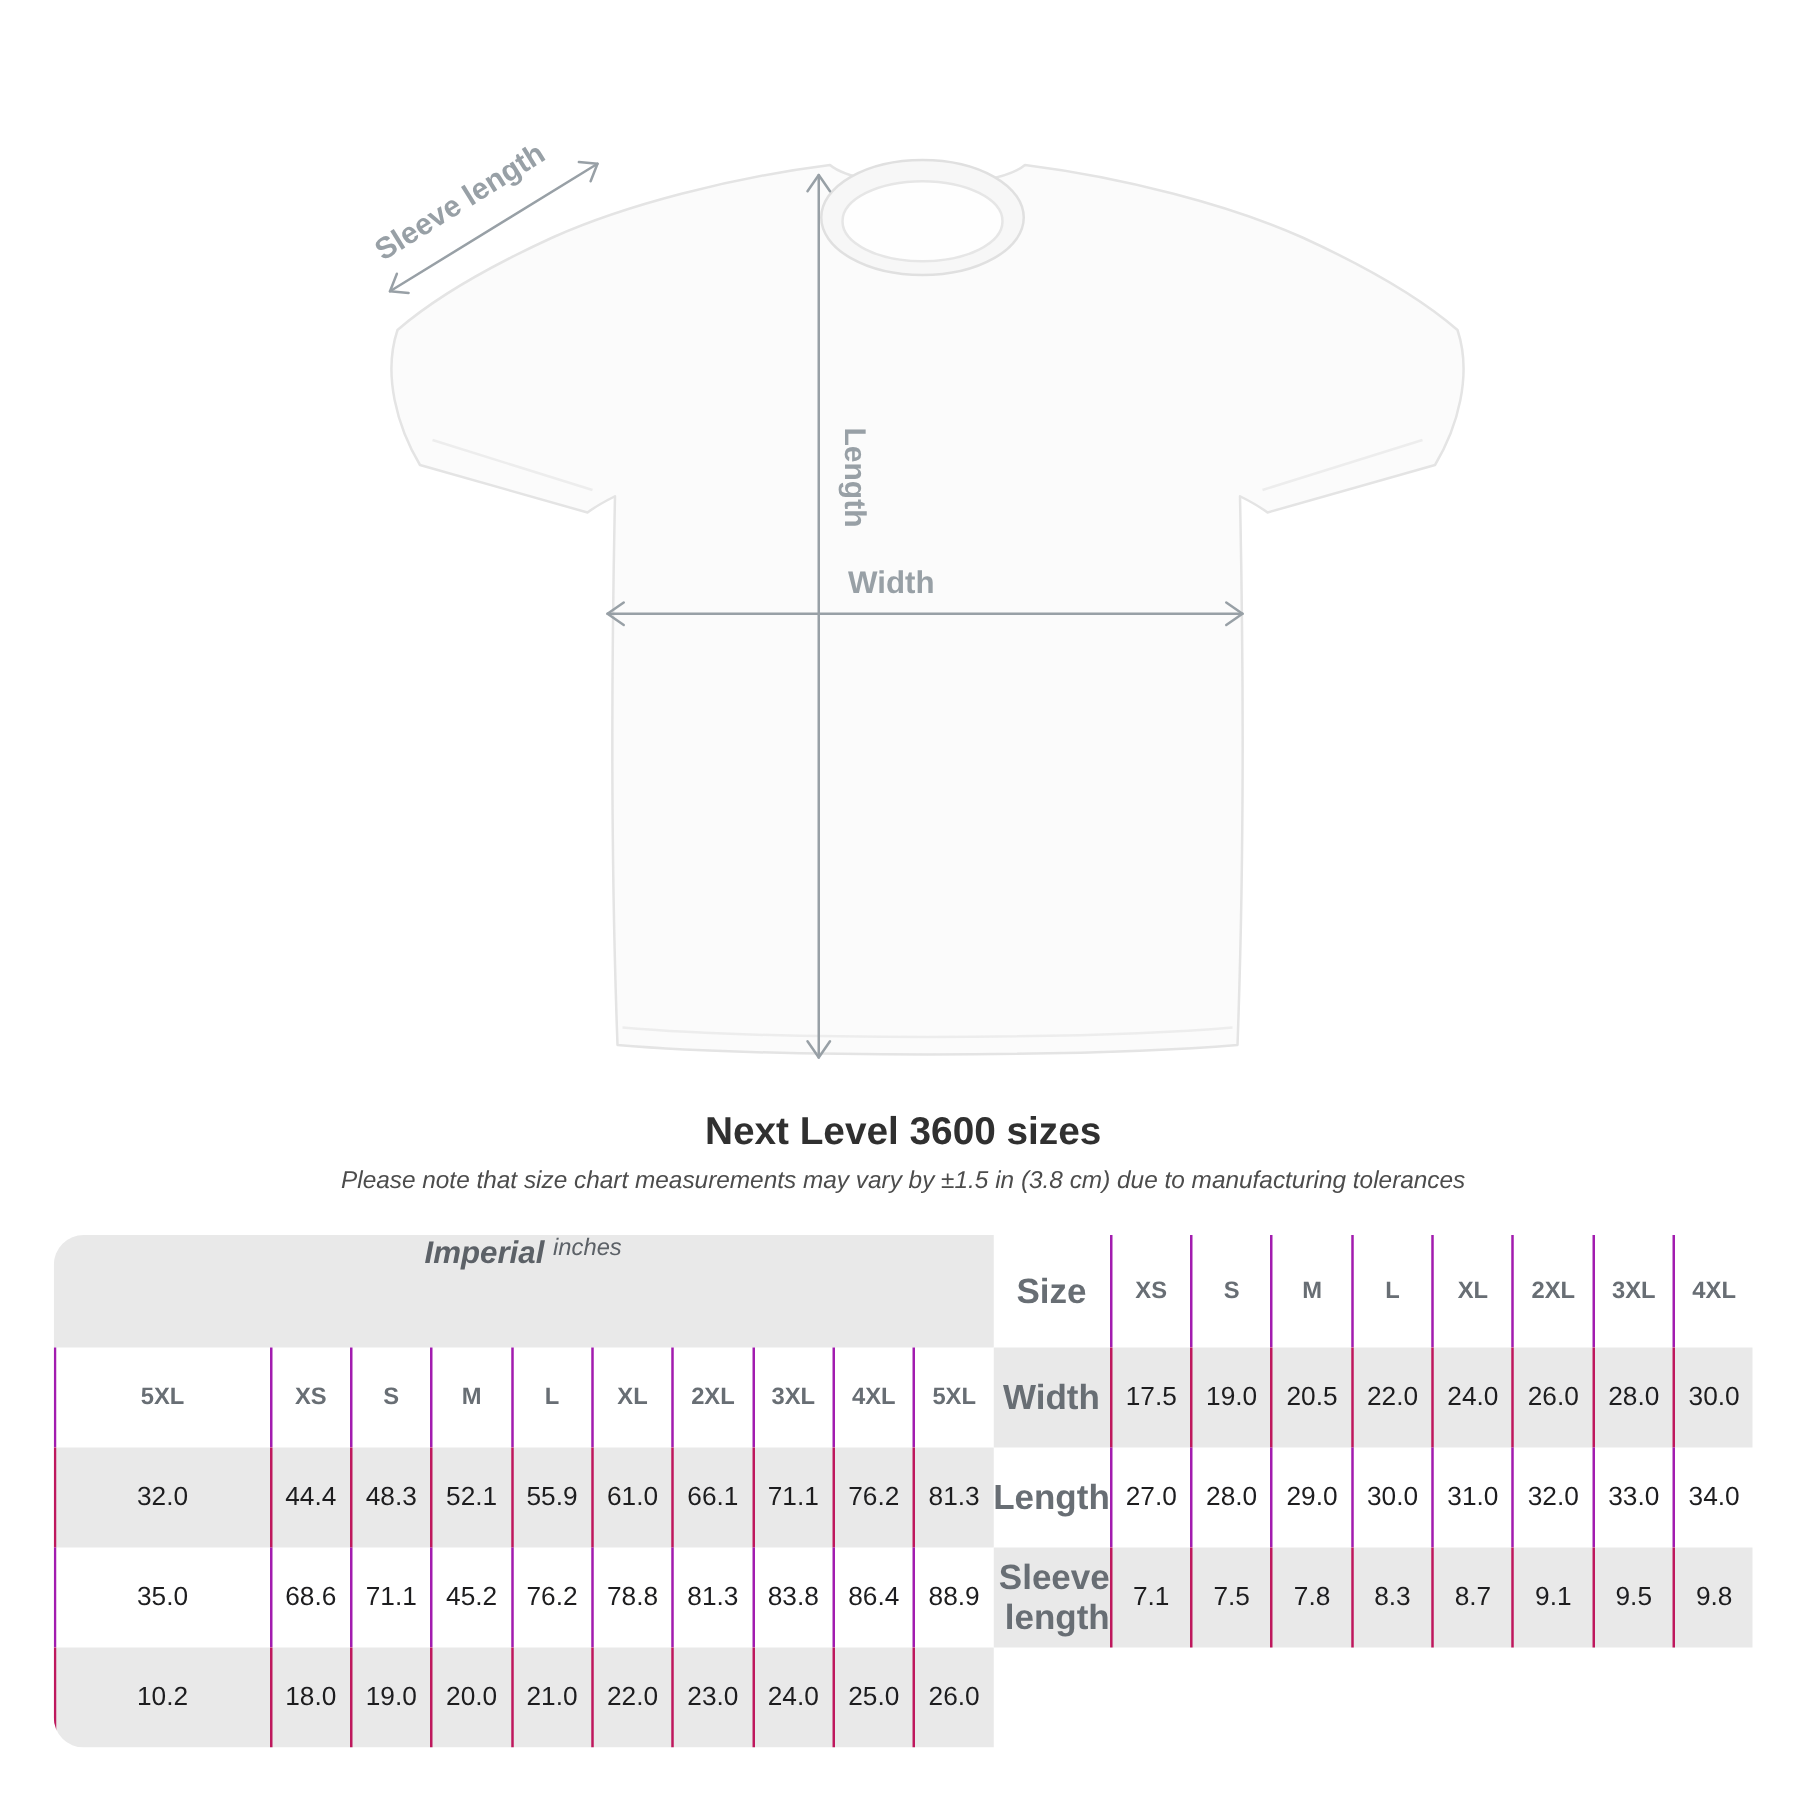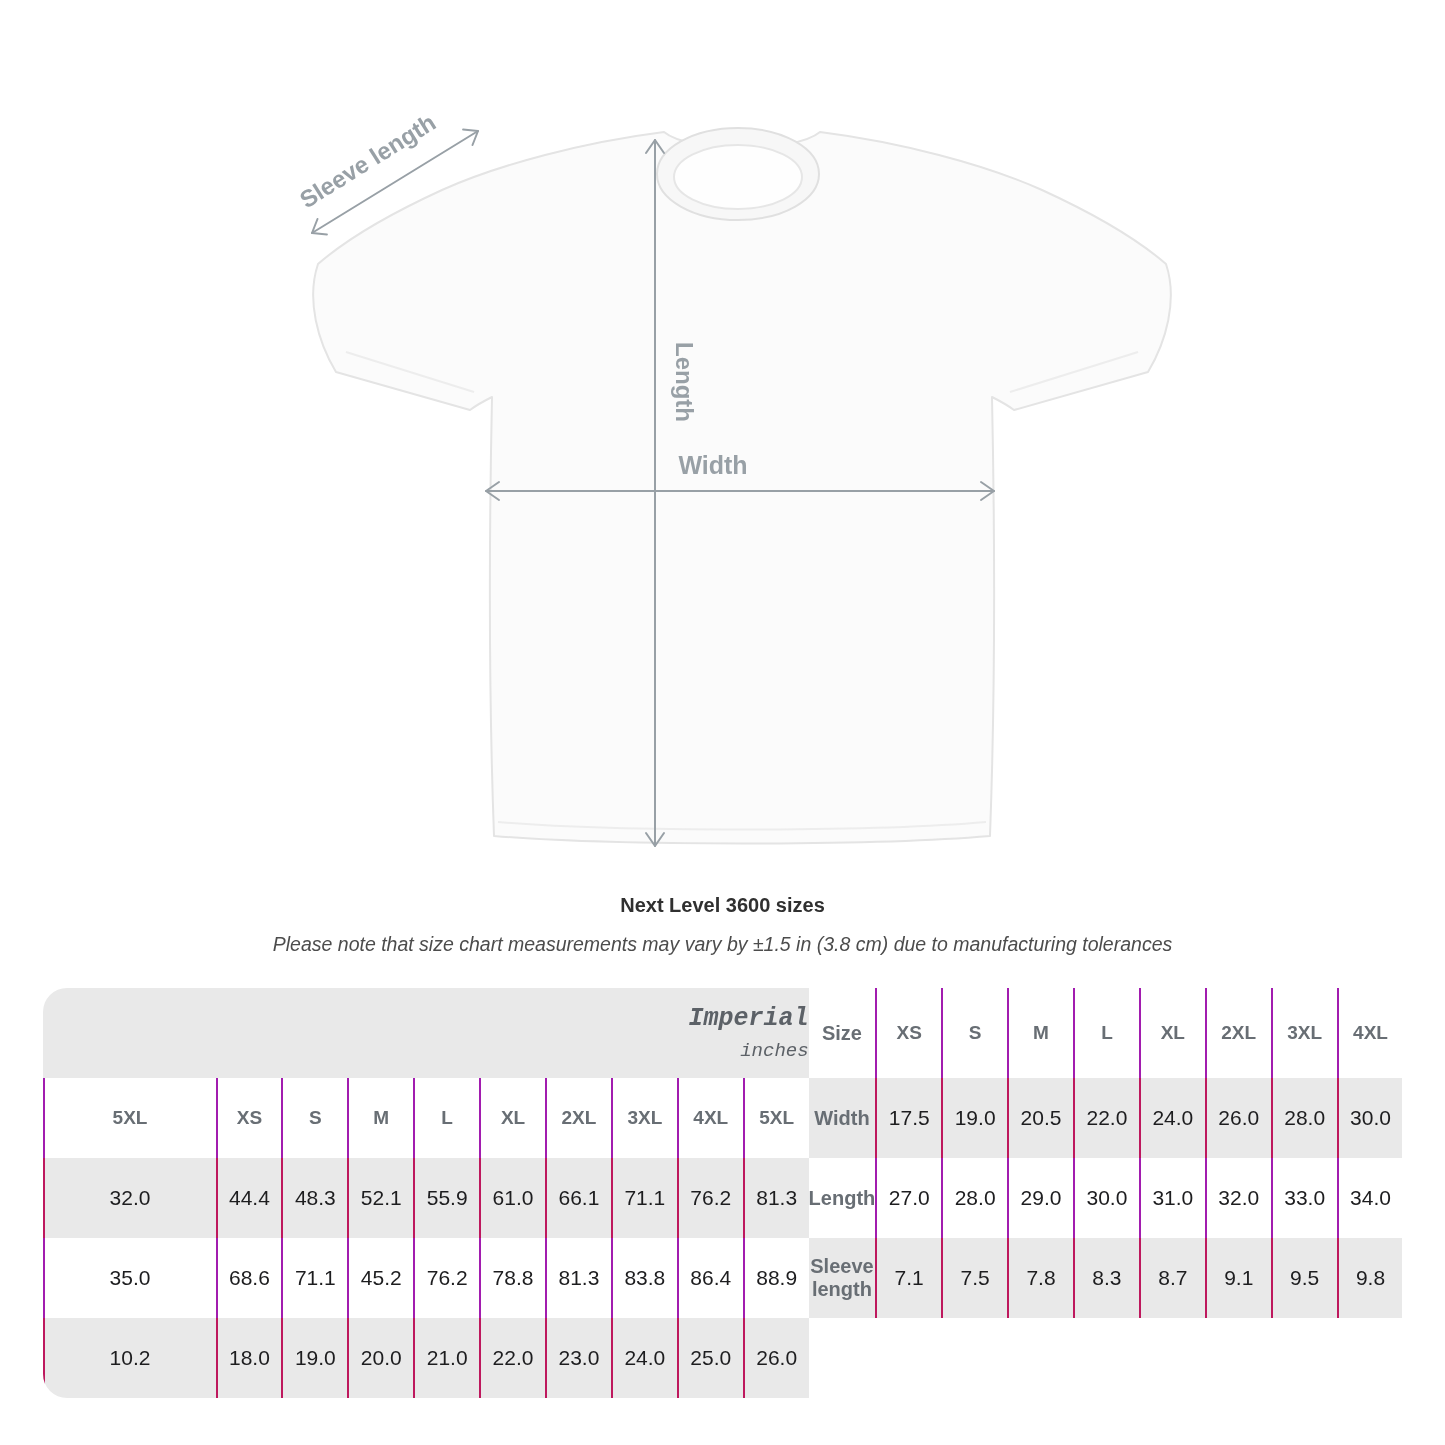--- a/index.html
+++ b/index.html
@@ -5,43 +5,43 @@
   html,body{margin:0;padding:0;background:#ffffff;}
   .page{
     position:relative;width:1445px;height:1445px;margin:0 auto;background:#ffffff;
     font-family:"Liberation Sans",sans-serif;overflow:hidden;
   }
   
   .diagram{display:block;width:1445px;height:880px;}
   .diagram text{font-family:"Liberation Sans",sans-serif;font-weight:bold;fill:#98a0a6;}
   
   .title{
-    margin:6px 0 0 0;text-align:center;font-size:20px;line-height:38px;
+    margin:6px 0 0 0;text-align:center;font-size:31px;line-height:38px;
     font-weight:bold;color:#303030;
   }
   .note{
     margin:7px 0 0 0;text-align:center;font-style:italic;
     font-size:19.5px;line-height:27px;color:#4c4c4c;
   }
   
   .size-table{
     width:1360px;margin:30px auto 0 auto;
     display:grid;
     grid-template-columns:173px repeat(18,1fr);
     grid-template-rows:90px 80px 80px 80px 80px;
     border-radius:24px;overflow:hidden;background:#ffffff;
   }
   .cell{display:flex;align-items:center;justify-content:center;}
   .g{background:#e9e9e9;}
-  .uband{grid-column:span 10;display:flex;flex-direction:column;align-items:flex-end;justify-content:center;gap:7px;font-family:Liberation Mono, monospace;}
+  .uband{grid-column:span 10;display:flex;flex-direction:row;align-items:flex-start;justify-content:center;gap:7px;}
   .uband.metric{grid-column:span 9;}
   .uband .ulabel{font-weight:bold;font-style:italic;font-size:25px;color:#5c6167;}
   .uband .usub{font-style:italic;font-size:19px;color:#5c6167;}
   .ch{font-weight:bold;font-size:19px;color:#686e74;}
-  .rl{font-weight:bold;font-size:20px;color:#686e74;text-align:center;}
+  .rl{font-weight:bold;font-size:28px;color:#686e74;text-align:right;}
   .v{font-size:21px;color:#1d1d1f;}
   .sepw{border-left:2px solid #a21caf;}
   .sepg{border-left:2px solid #be185d;}
 </style>
 </head>
 <body>
 
 <div class="page">
 
   <svg class="diagram" viewBox="0 0 1445 880">

